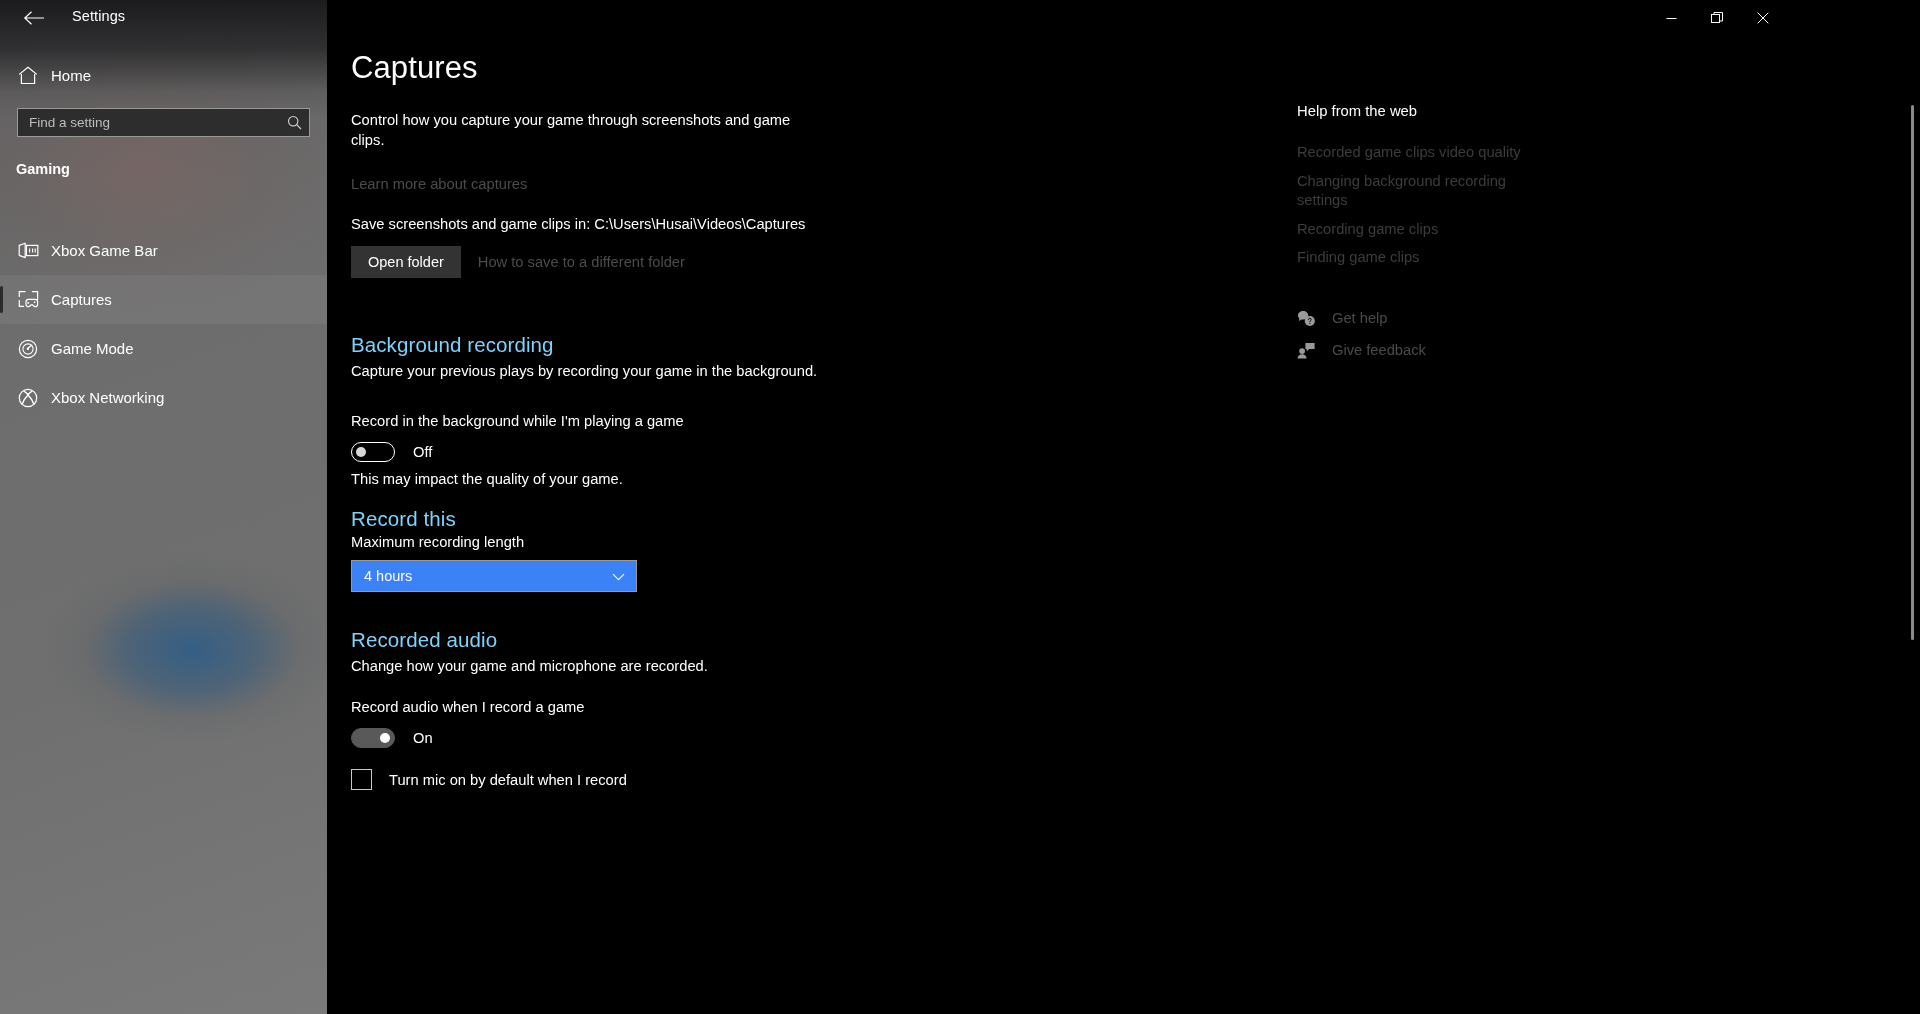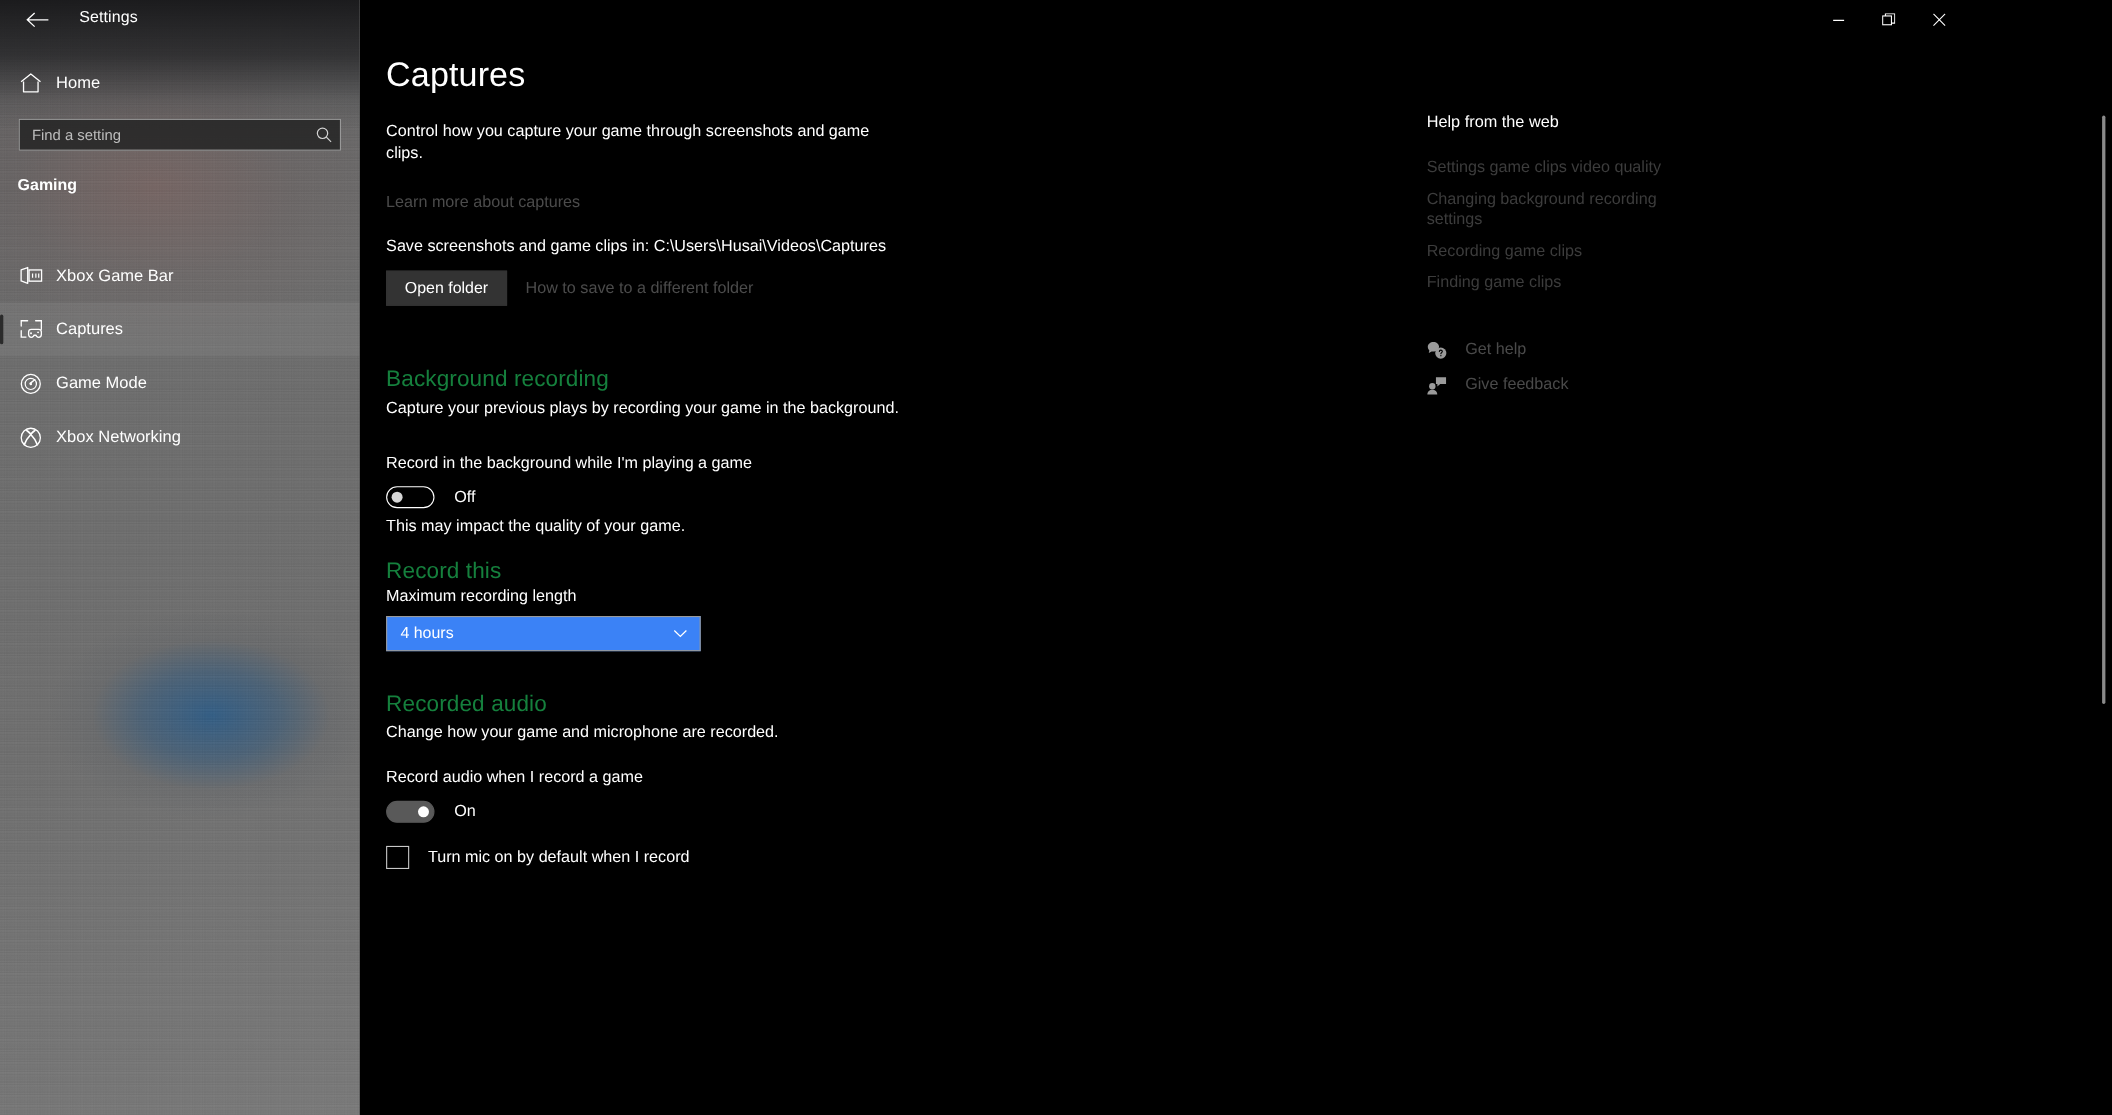--- a/index.html
+++ b/index.html
@@ -240,21 +240,21 @@
   .diff-folder-link {
     margin-left: 17px;
     font-size: 14.7px;
     color: #4b4b4b;
     cursor: pointer;
   }
 
   .section-head {
     font-size: 20.5px;
     font-weight: normal;
-    color: #15803d;
+    color: #7dd3fc;
     letter-spacing: .1px;
   }
   .section-sub {
     font-size: 14.7px;
     color: #ffffff;
     margin-top: 6px;
   }
   .setting-label {
     font-size: 14.7px;
     color: #ffffff;
@@ -592,21 +592,21 @@
       <span class="toggle-state">On</span>
     </div>
 
     <div class="checkbox-row">
       <span class="checkbox"></span>
       <span class="checkbox-label">Turn mic on by default when I record</span>
     </div>
 
     <div class="help-panel">
       <div class="help-title">Help from the web</div>
-      <span class="help-link">Settings game clips video quality</span>
+      <span class="help-link">Recorded game clips video quality</span>
       <span class="help-link">Changing background recording settings</span>
       <span class="help-link">Recording game clips</span>
       <span class="help-link">Finding game clips</span>
     </div>
 
     <div class="help-actions">
       <div class="help-action">
         <span class="help-action-icon">
           <svg width="19" height="17" viewBox="0 0 19 17" fill="none">
             <path d="M1 5.3 C1 2.9 3.3 1 6.1 1 C8.9 1 11.2 2.9 11.2 5.3 C11.2 7.7 8.9 9.6 6.1 9.6 C5.5 9.6 5 9.55 4.5 9.45 L1.9 11 L2.4 8.6 C1.5 7.75 1 6.6 1 5.3 Z" fill="#9a9a9a"></path>

